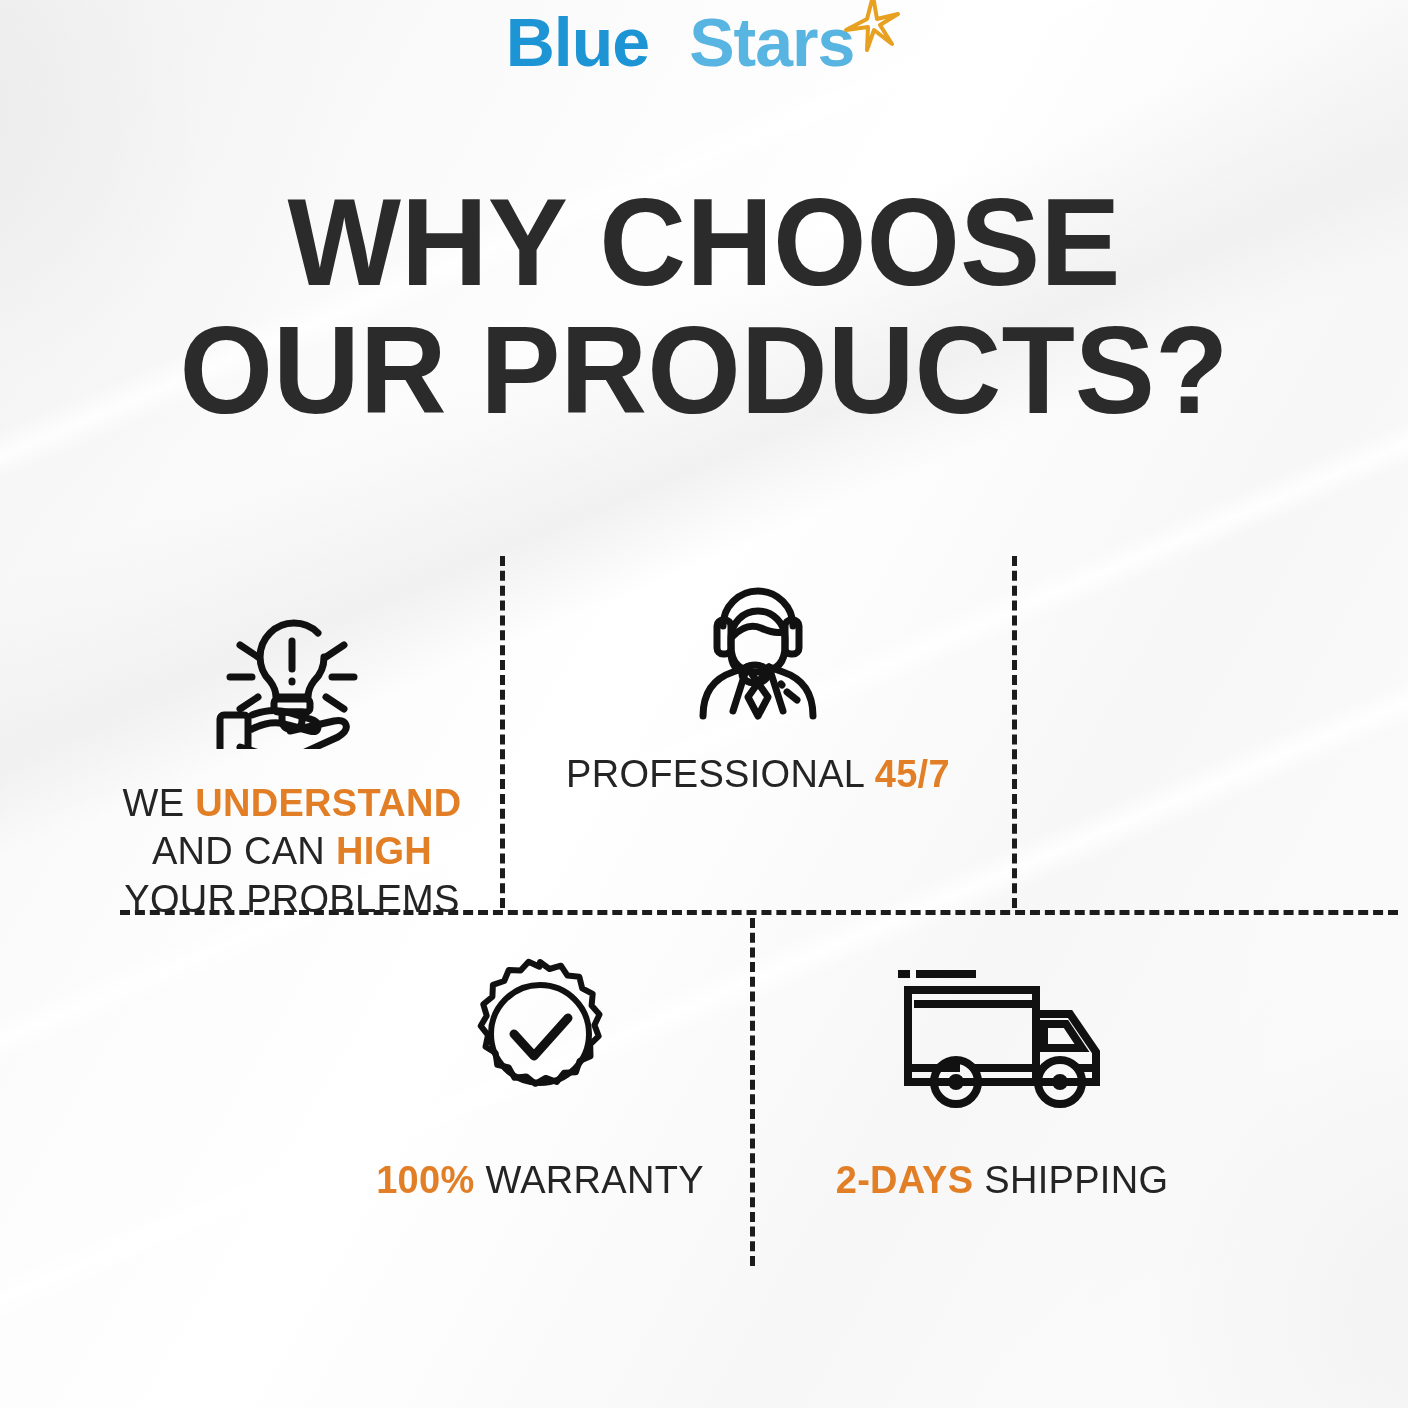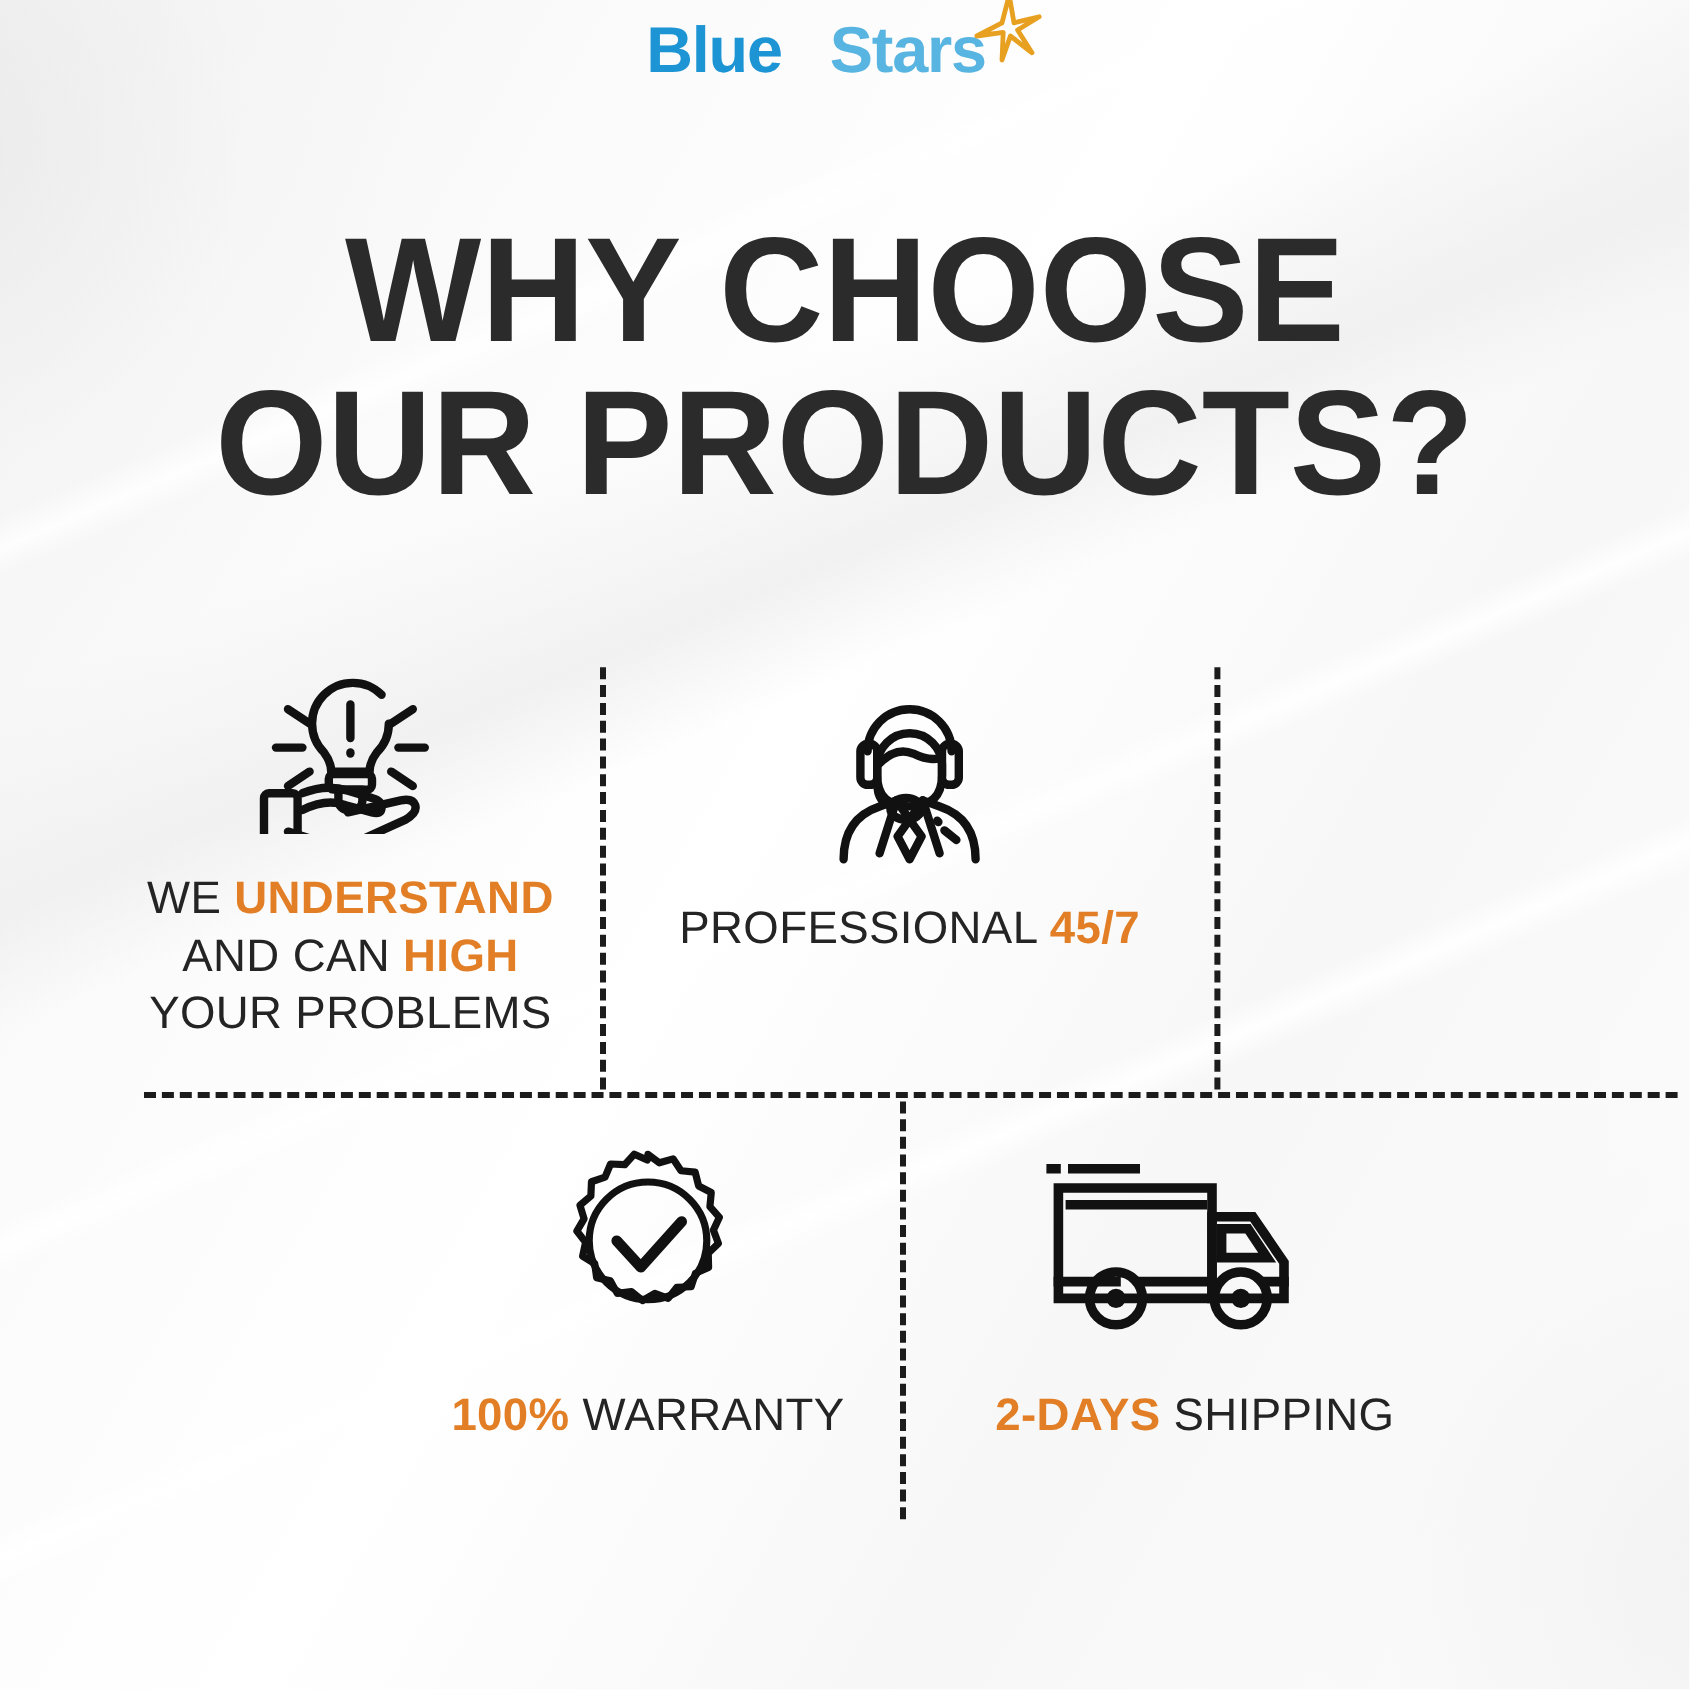--- a/index.html
+++ b/index.html
@@ -43,21 +43,21 @@
   
   .logo {
     position: absolute;
     top: 2px;
     left: 0;
     width: 1408px;
     text-align: center;
     white-space: nowrap;
   }
   .logo-text {
-    font-size: 54px;
+    font-size: 68px;
     font-weight: 700;
     letter-spacing: -1px;
     line-height: 80px;
     display: inline-block;
     vertical-align: middle;
   }
   .logo-blue { color: #1d95d4; }
   .logo-stars { color: #58b4e0; margin-left: 40px; }
   .logo-star-icon {
     display: inline-block;
@@ -115,26 +115,26 @@
     line-height: 48px;
     font-weight: 400;
     letter-spacing: 0.3px;
     white-space: nowrap;
   }
   .feature-caption .hl {
     color: #e27f26;
     font-weight: 700;
   }
 
-  .row1-1 { left: 110px;  top: 523px; width: 364px; }
+  .row1-1 { left: 110px;  top: 577px; width: 364px; }
   .row1-2 { left: 556px;  top: 548px; width: 404px; }
   .row1-3 { left: 1040px; top: 548px; width: 346px; }
 
   .row2-1 { left: 360px; top: 940px; width: 360px; }
-  .row2-2 { left: 790px; top: 940px; width: 372px; text-align: right; }
+  .row2-2 { left: 816px; top: 940px; width: 372px; }
 
   .row2 .feature-caption { margin-top: 44px; }
 </style>
 </head>
 <body>
 
 <div id="page">
 
   <div class="bg-layer bg-base"></div>
   <div class="bg-layer bg-corner-tl"></div>

